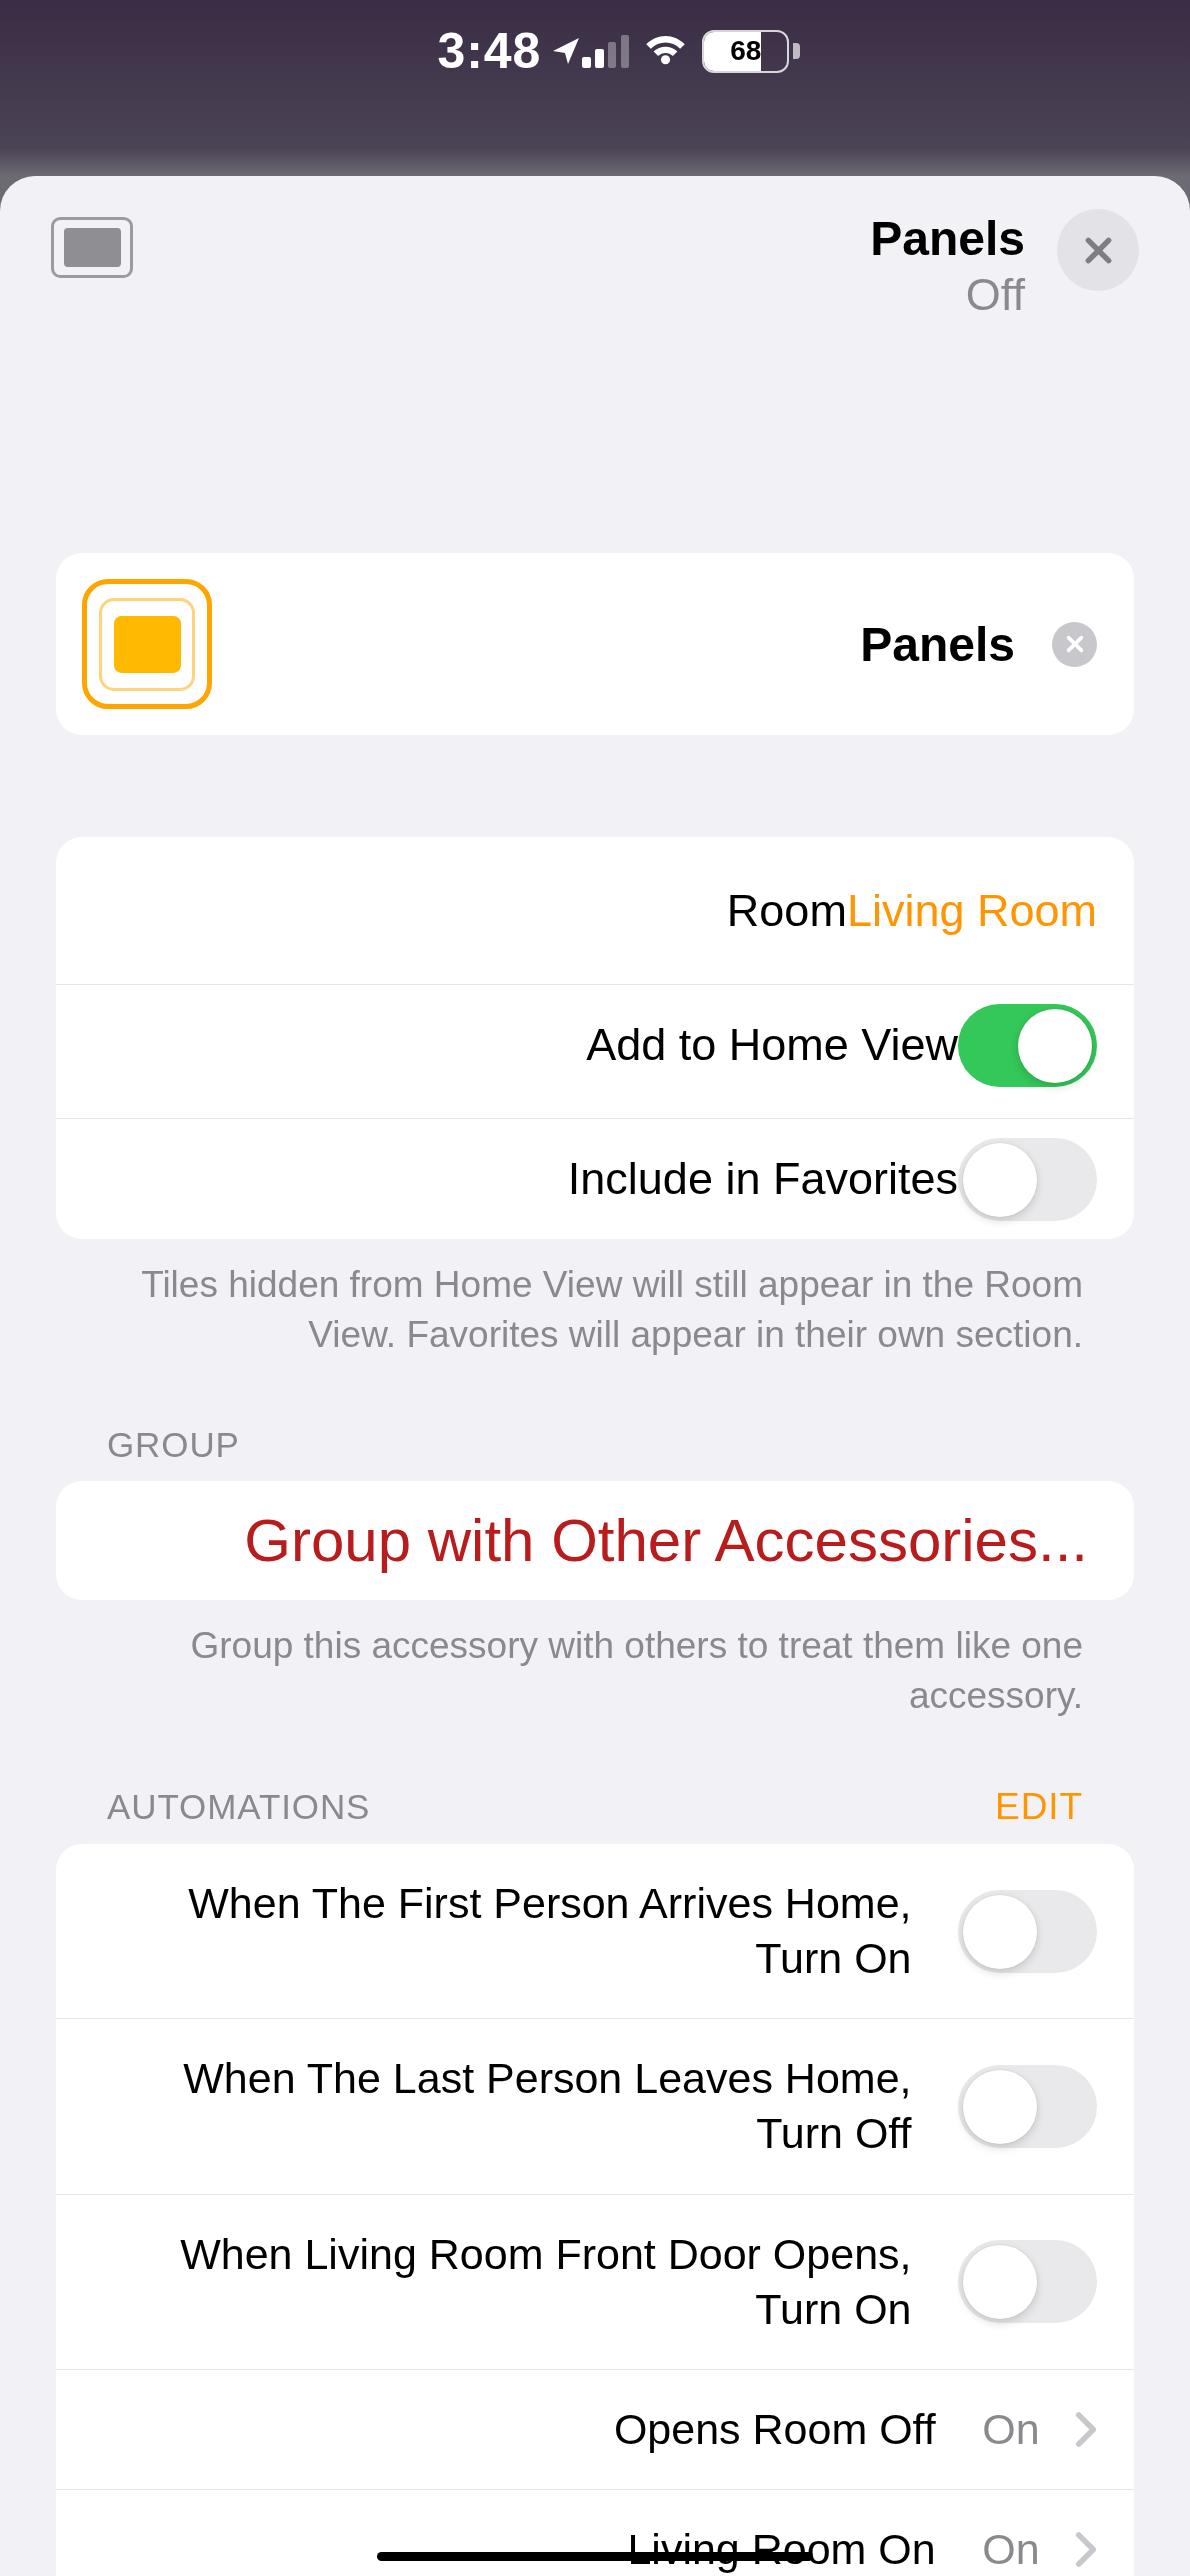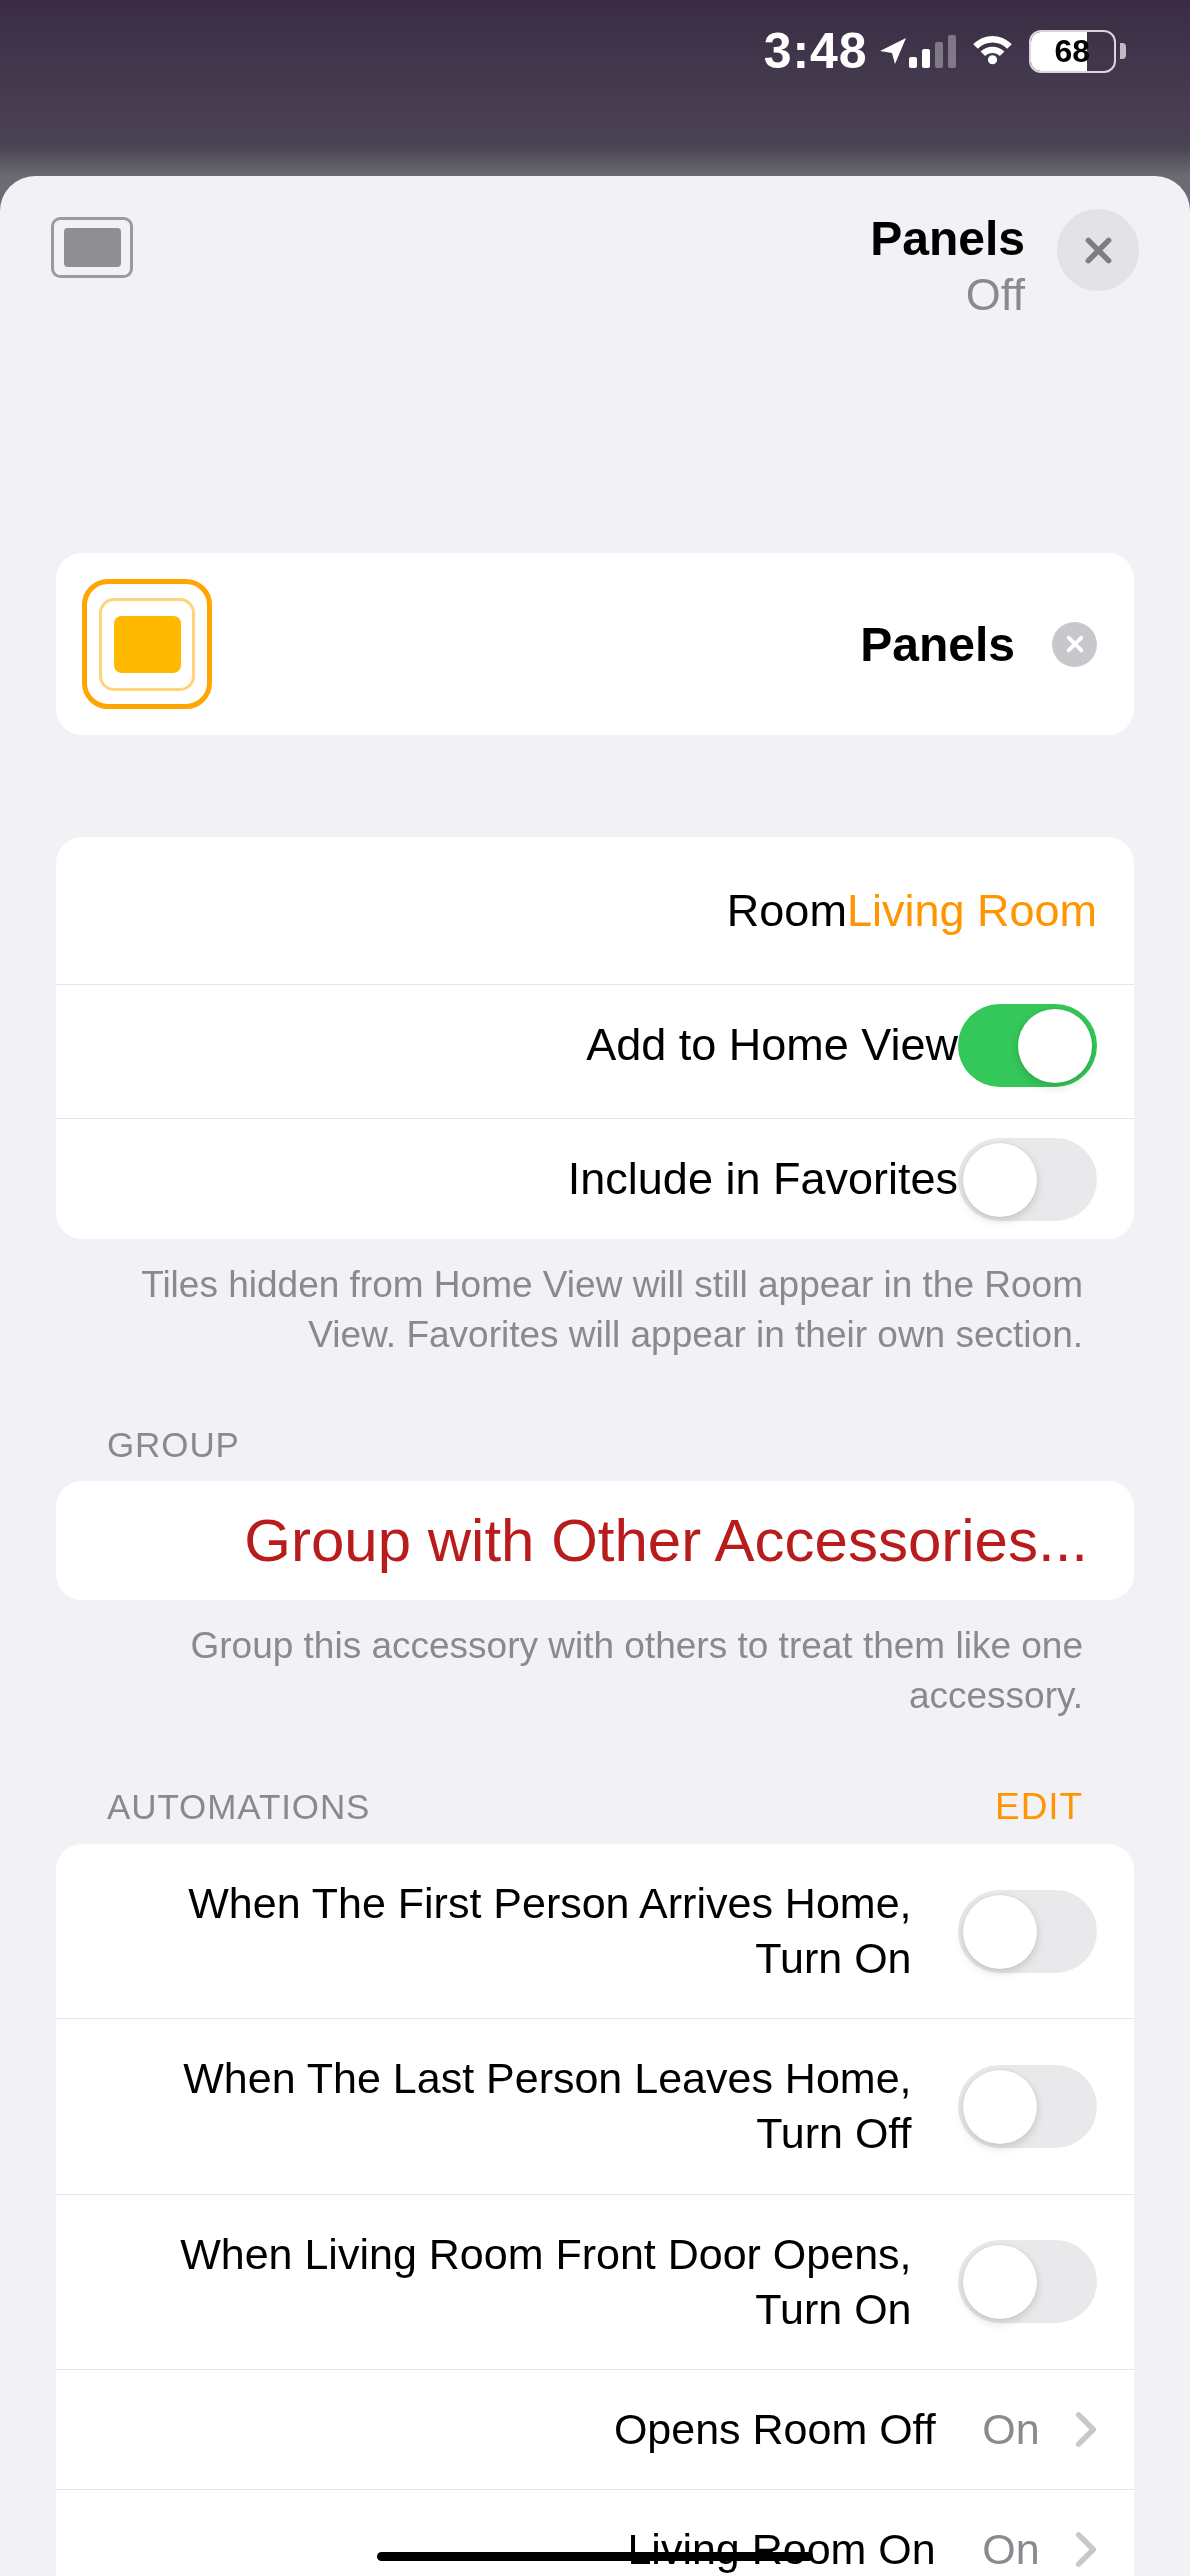--- a/index.html
+++ b/index.html
@@ -8,21 +8,21 @@
     font-family: -apple-system, "SF Pro Text", "Helvetica Neue", Arial, sans-serif;
     background: linear-gradient(180deg, #3a2c44 0%, #4b4455 148px, #6c6a72 176px);
     color: #000;
   }
 
   
   .status-bar {
     height: 102px;
     display: flex;
     align-items: center;
-    justify-content: flex-end;
+    justify-content: center;
     padding: 0 65px 0 111px;
     color: #fff;
     font-weight: 600;
   }
   .status-left { display: flex; align-items: center; gap: 9.3px; }
   .status-time { font-size: 50px; letter-spacing: 0.9px; }
   .loc-arrow { width: 32px; height: 32px; display: inline-block; }
   .loc-arrow svg { display: block; }
 
   .status-right { display: flex; align-items: center; gap: 15px; }
@@ -33,21 +33,21 @@
   .cell-bars span:nth-child(3){height:26px;}
   .cell-bars span:nth-child(4){height:33px;}
   .wifi-icon svg { display:block; }
 
   .battery { display:flex; align-items:center; gap:3.7px; }
   .batt-outer{
     position:relative;width:87px;height:43px;border:2.8px solid #ffffffcc;border-radius:12px;
     display:flex;align-items:center;justify-content:flex-start;overflow:hidden;
   }
   .batt-outer .fill{height:100%;background:#fff;border-radius:8.3px 0 0 8.3px;width:68%;}
-  .batt-outer .txt{position:absolute;inset:0;display:flex;align-items:center;justify-content:center;font-size:32px;font-weight:700;color:#000;}
+  .batt-outer .txt{position:absolute;inset:0;display:flex;align-items:center;justify-content:center;font-size:28px;font-weight:700;color:#000;}
   .batt-tip{width:6.5px;height:16.7px;background:#ffffffaa;border-radius:0 3.7px 3.7px 0;}
 
   
   .sheet {
     position:absolute; top:176px; left:0; right:0; bottom:0;
     background:#f2f1f6;
     border-radius:35px 35px 0 0;
     padding-top: 37px;
     text-align: right;
   }

